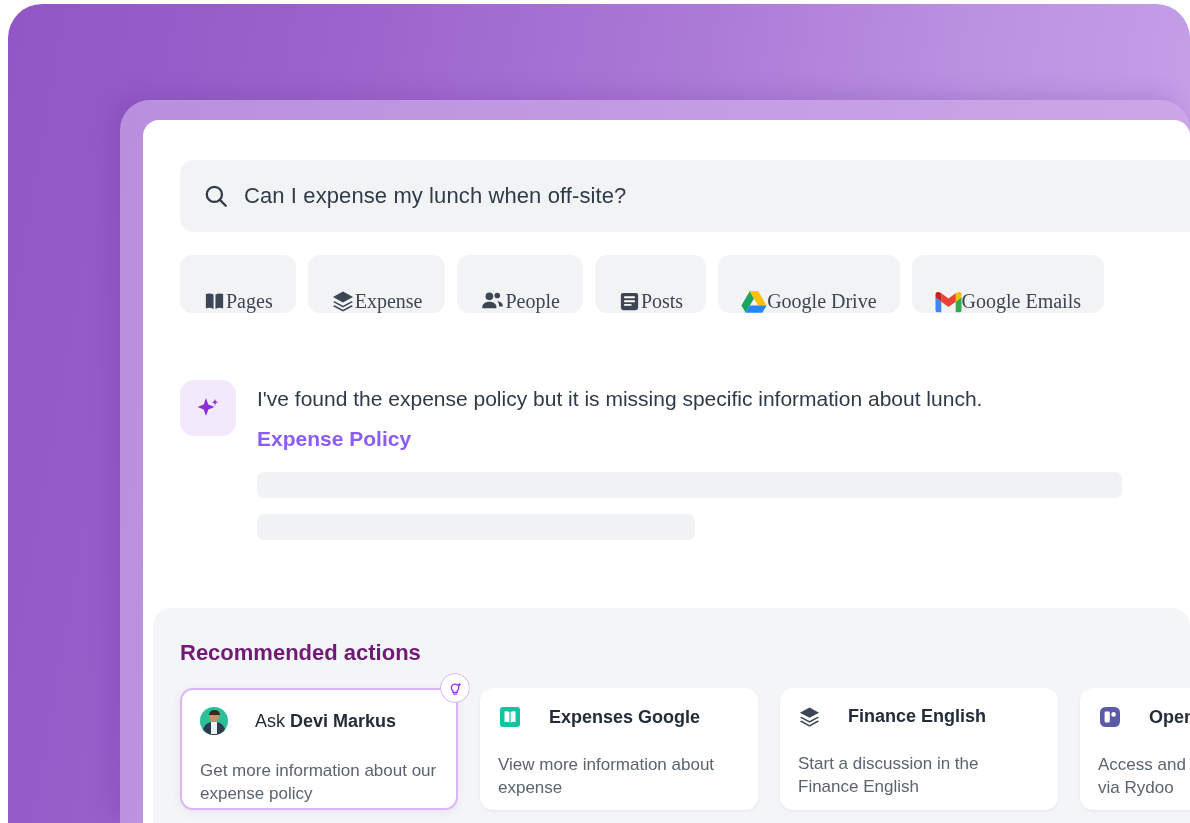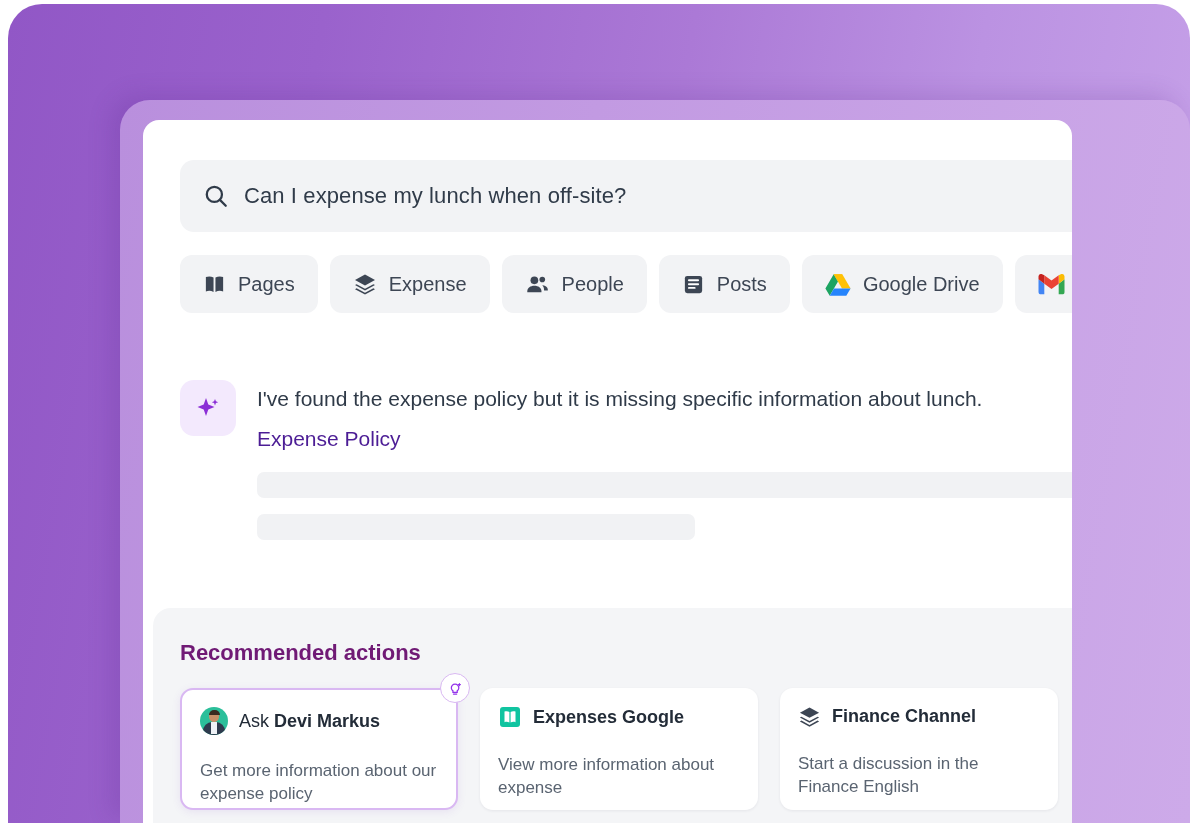--- a/index.html
+++ b/index.html
@@ -33,21 +33,21 @@
     width: 1070px; height: 723px;
     border-radius: 30px 30px 0 0;
     background: linear-gradient(100deg, #b98fdd 0%, #c29ae2 40%, #cdaae9 100%);
     box-shadow: -10px -6px 22px rgba(90,40,140,0.18);
   }
 
   
   #app {
     position: absolute;
     left: 143px; top: 120px;
-    width: 929px; height: 703px;
+    width: 1047px; height: 703px;
     border-radius: 16px 16px 0 0;
     background: #ffffff;
     overflow: hidden;
   }
 
   
   #searchbar {
     position: absolute;
     left: 37px; top: 40px;
     width: 1040px; height: 72px;
@@ -71,24 +71,24 @@
     left: 37px; top: 135px;
     display: flex;
     gap: 12px;
     white-space: nowrap;
   }
   .chip {
     height: 58px;
     background: #f2f3f5;
     border-radius: 12px;
     display: flex;
-    align-items: center;
-    gap: 12px;
+    align-items: flex-end;
     padding: 0 23px;
     flex: 0 0 auto;
+    font-family: Liberation Serif, serif;
   }
   .chip-label {
     font-size: 20px;
     color: #3d4654;
     white-space: nowrap;
   }
   .chip-ico { display: flex; align-items: center; }
   .chip-ico svg { display: block; }
 
   
@@ -98,21 +98,21 @@
     width: 56px; height: 56px;
     border-radius: 14px;
     background: #f3e9fd;
     display: flex; align-items: center; justify-content: center;
   }
   #answer-body { margin-left: 77px; padding-top: 5px; }
   #answer-line1 {
     font-size: 21px; color: #2f3a48; line-height: 1.35;
   }
   #answer-line2 {
-    font-size: 21px; color: #4c1d95; margin-top: 14px;
+    font-size: 21px; color: #8b5cf6; margin-top: 14px; font-weight: bold;
   }
   .skeleton { background: #f1f2f4; border-radius: 7px; }
   #skel1 { height: 26px; width: 865px; margin-top: 21px; }
   #skel2 { height: 26px; width: 438px; margin-top: 16px; }
 
   
   #source-row {
     position: absolute; left: 254px; top: 525px;
     display: flex; align-items: center; gap: 25px;
   }
@@ -180,21 +180,21 @@
     padding: 17px 18px 0 18px;
     flex: 0 0 auto;
     position: relative;
     box-shadow: 0 1px 3px rgba(30,35,50,.07);
   }
   .rc.primary {
     border: 2px solid #d9b8f2;
     box-shadow: 0 2px 8px rgba(120,60,190,.10);
   }
   .rc-head {
-    display: flex; align-items: center; gap: 11px;
+    display: flex; align-items: center; gap: 27px;
   }
   .rc-title { font-size: 18px; font-weight: 700; color: #232c38; white-space: nowrap; }
   .rc-title .light { font-weight: 400; }
   .rc-desc {
     margin-top: 24px;
     font-size: 17px; color: #5a6471; line-height: 1.38;
     white-space: normal;
   }
   .rc-ico { display: flex; align-items: center; flex: 0 0 auto; }
   .rc-ico svg, .rc-ico div { display: block; }
@@ -416,21 +416,21 @@
 
         <div class="rc">
           <div class="rc-head">
             <span class="rc-ico">
               <svg width="23" height="23" viewBox="0 0 24 24">
                 <path d="M12 2.6 22 8l-10 5.4L2 8l10-5.4z" fill="#3d4654"></path>
                 <path d="M3.6 12.2 2 13.1l10 5.4 10-5.4-1.6-.9L12 16.7 3.6 12.2z" fill="#3d4654"></path>
                 <path d="M3.6 16.3 2 17.2l10 5.4 10-5.4-1.6-.9L12 20.8 3.6 16.3z" fill="#3d4654"></path>
               </svg>
             </span>
-            <span class="rc-title">Finance Channel</span>
+            <span class="rc-title">Finance English</span>
           </div>
           <div class="rc-desc">Start a discussion in the Finance English</div>
         </div>
 
         <div class="rc">
           <div class="rc-head">
             <span class="rc-ico">
               <svg width="24" height="24" viewBox="0 0 24 24">
                 <rect x="2" y="2" width="20" height="20" rx="5.5" fill="#5c5aa7"></rect>
                 <rect x="6.6" y="6.6" width="5.2" height="10.8" rx="1.1" fill="#ffffff"></rect>

